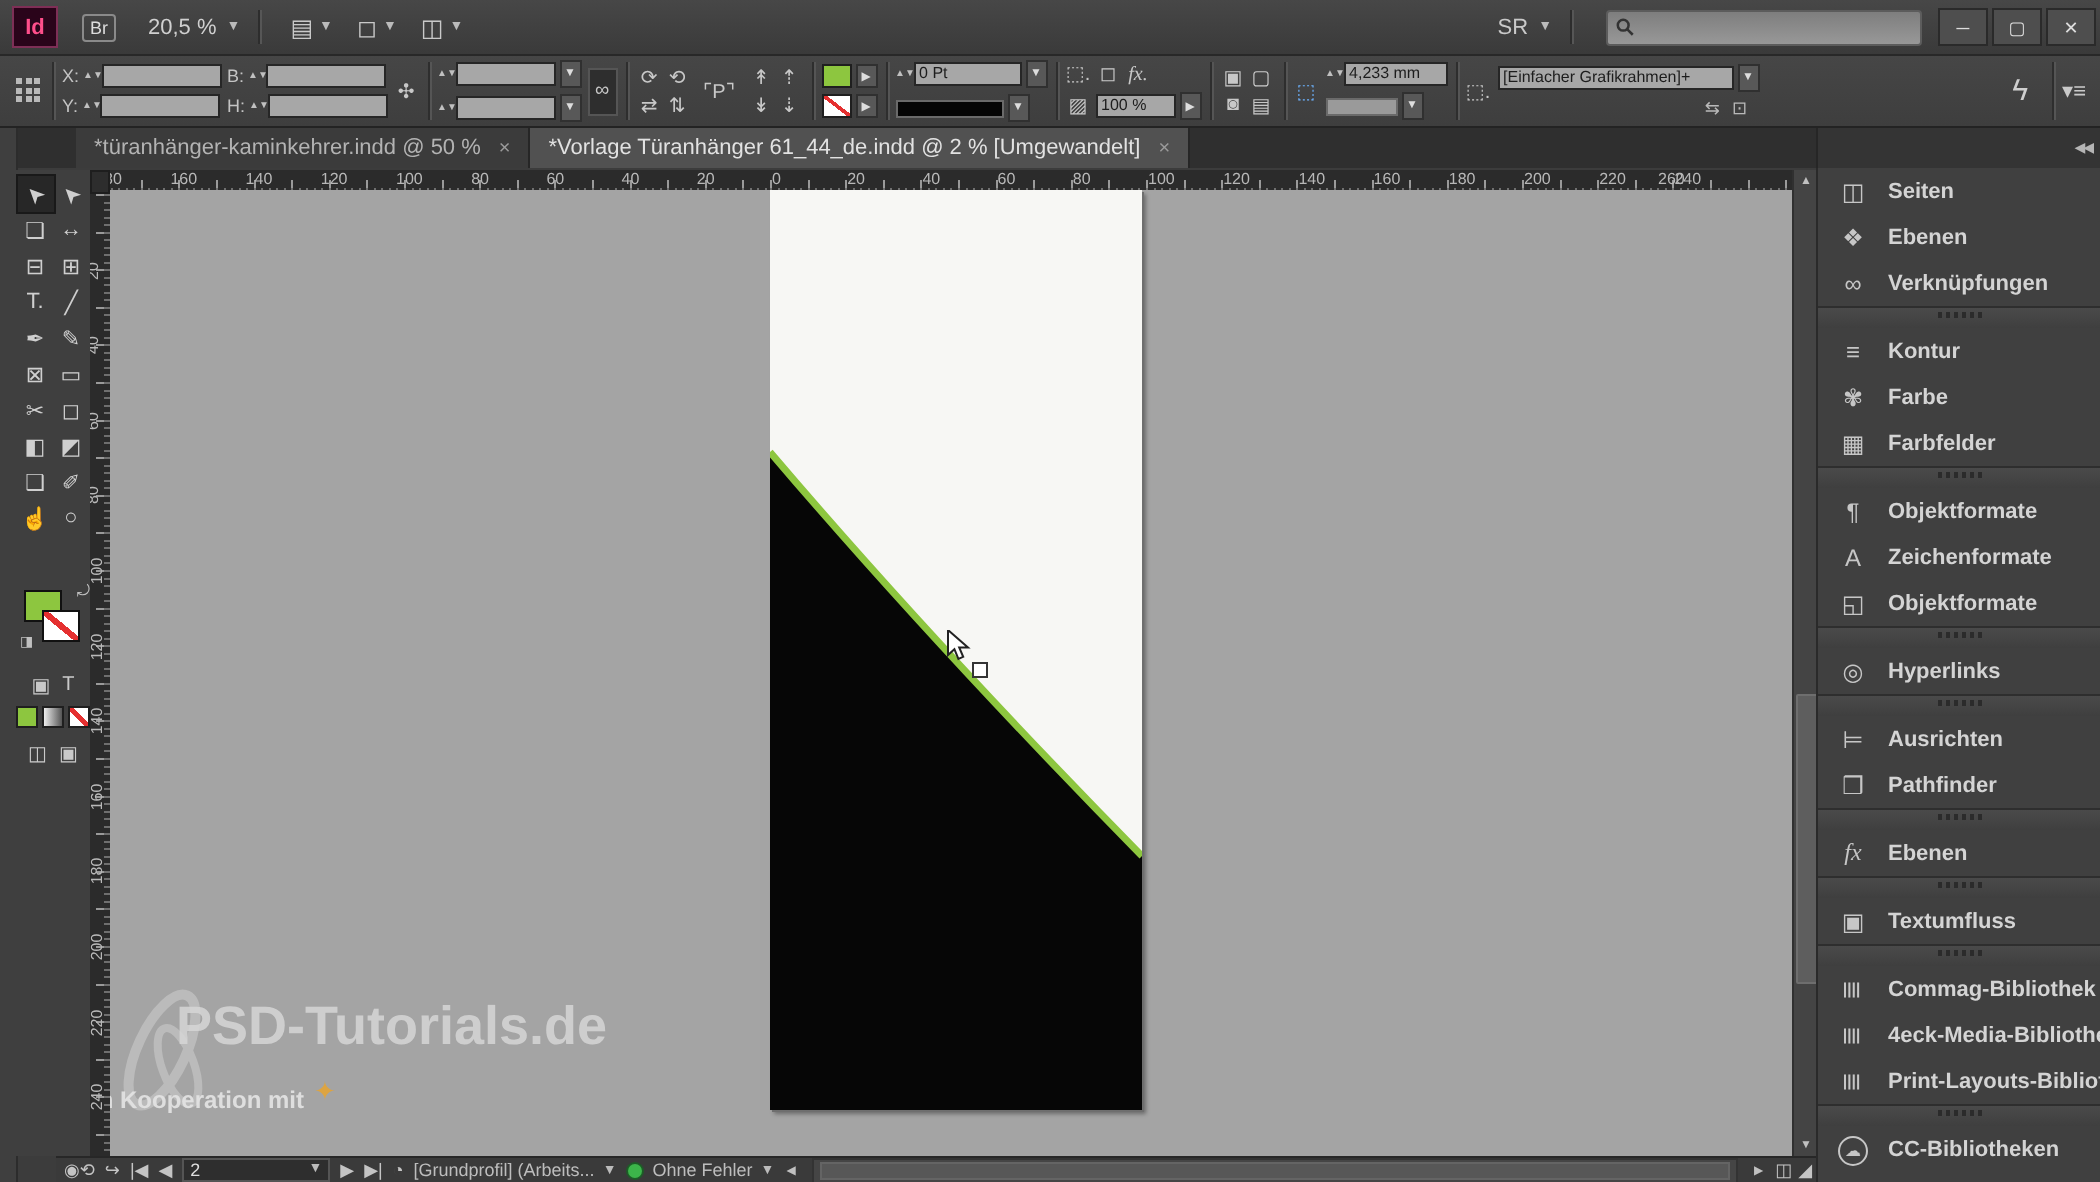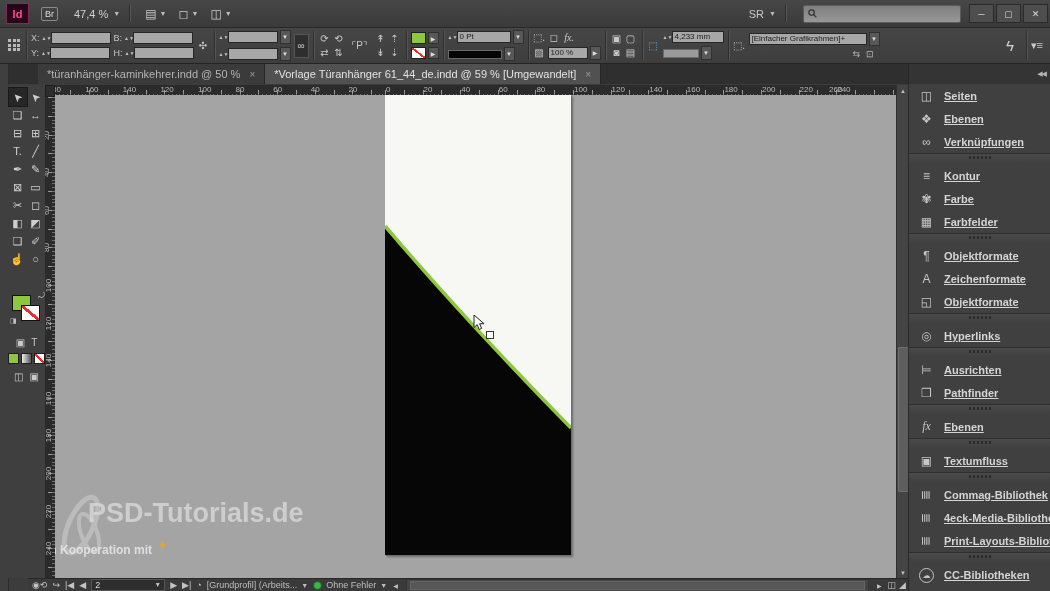--- a/index.html
+++ b/index.html
@@ -112,39 +112,39 @@
   #profile-dd,#error-dd{display:flex;align-items:center;gap:4px;}
   #status-dot{width:7px;height:7px;border-radius:50%;background:#3cb54a;border:1px solid #1d5c27;}
   #hscroll{flex:1;height:11px;background:#454545;border:1px solid #333;margin:0 2px;position:relative;display:flex;align-items:center;}
   #hthumb{position:absolute;left:3px;right:3px;top:1px;bottom:1px;background:#575757;border:1px solid #646464;}
   .hs-arr{color:#c0c0c0;font-size:6px;padding:0 1px;}
   #sb-right{display:flex;gap:3px;align-items:center;padding-right:2px;}
   
   #dock{position:absolute;left:908px;top:84px;width:142px;bottom:0;background:#404040;border-left:1px solid #2a2a2a;box-sizing:border-box;}
   .dock-item{height:23px;display:flex;align-items:center;padding-left:9px;gap:9px;cursor:default;}
   .dock-item .ic{width:17px;text-align:center;font-size:12px;color:#c6c6c6;flex:none;}
-  .dock-item .lbl{font-size:11px;font-weight:bold;color:#d4d4d4;white-space:nowrap;text-decoration:underline;}
+  .dock-item .lbl{font-size:11px;font-weight:bold;color:#d4d4d4;white-space:nowrap;}
   .dock-div{height:10px;border-top:1px solid #2e2e2e;background:linear-gradient(#4a4a4a,#3f3f3f);position:relative;}
   .dock-div::after{content:"";position:absolute;left:50%;top:2px;width:22px;height:3px;transform:translateX(-50%);
     background:repeating-linear-gradient(90deg,#2b2b2b 0 2px,transparent 2px 4px);}
   .rot90{display:inline-block;transform:rotate(90deg);}
   .ccirc{display:inline-flex;width:13px;height:13px;border:1px solid #c6c6c6;border-radius:50%;
     align-items:center;justify-content:center;font-size:8px;}
   .itl{font-style:italic;font-family:"Liberation Serif",serif;}
 </style>
 </head>
 <body>
 
 <div id="app">
 
   <div id="titlebar">
     <div id="id-logo">Id</div>
     <span class="badge">Br</span>
     <span id="zoom-level">
-      <span>47,4 %</span>
+      <span>20,5 %</span>
       <span class="caret">▼</span>
     </span>
     <span class="tsep"></span>
     <span class="tb-dd">
       <span class="ic">▤</span>
       <span class="caret">▼</span>
     </span>
     <span class="tb-dd">
       <span class="ic">◻</span>
       <span class="caret">▼</span>
@@ -309,21 +309,21 @@
     <div class="vsep"></div>
     <span id="cb-menu">▾≡</span>
   </div>
 
   <div id="tabbar">
       <div class="tab">
         <span>*türanhänger-kaminkehrer.indd @ 50 %</span>
         <span class="close">×</span>
       </div>
       <div class="tab active">
-        <span>*Vorlage Türanhänger 61_44_de.indd @ 59 % [Umgewandelt]</span>
+        <span>*Vorlage Türanhänger 61_44_de.indd @ 2 % [Umgewandelt]</span>
         <span class="close">×</span>
       </div>
     </div>
   <div id="dock-header">
     <span id="dock-collapse">◀◀</span>
   </div>
 
   <div id="leftstrip"></div>
   <div id="toolbar">
     <div id="tools">

